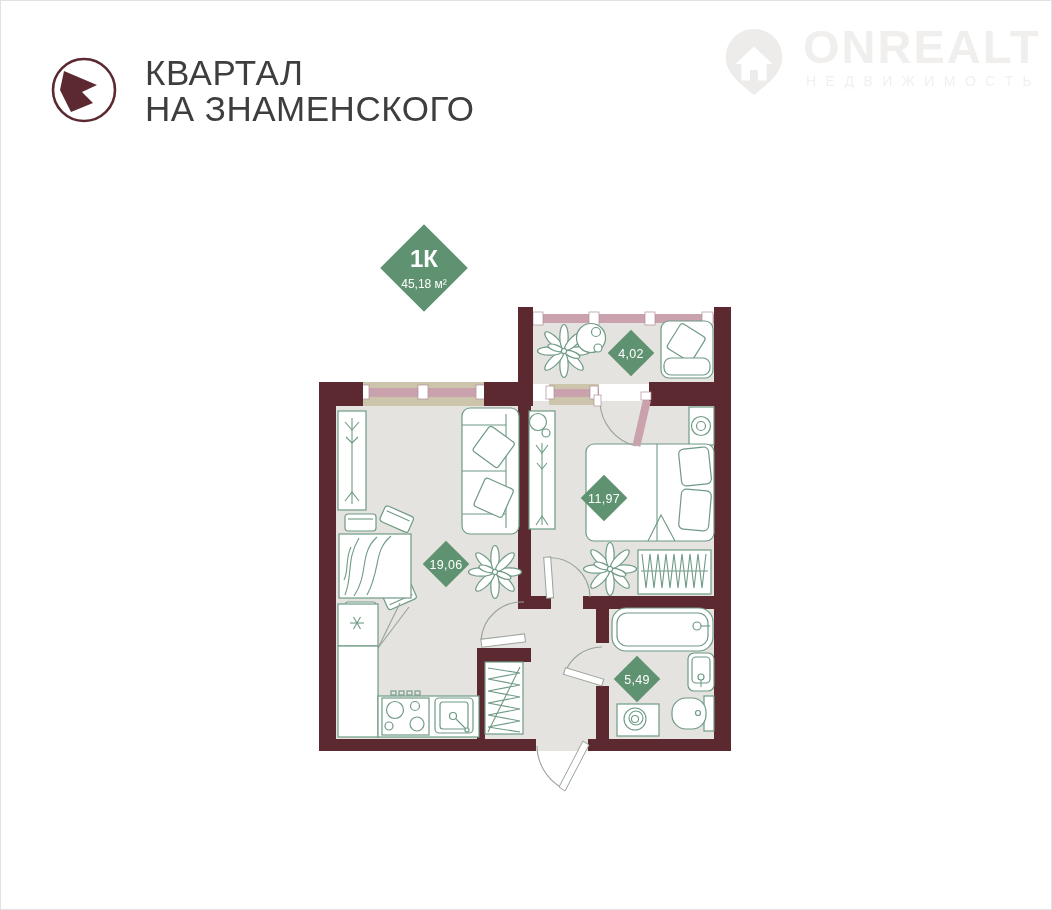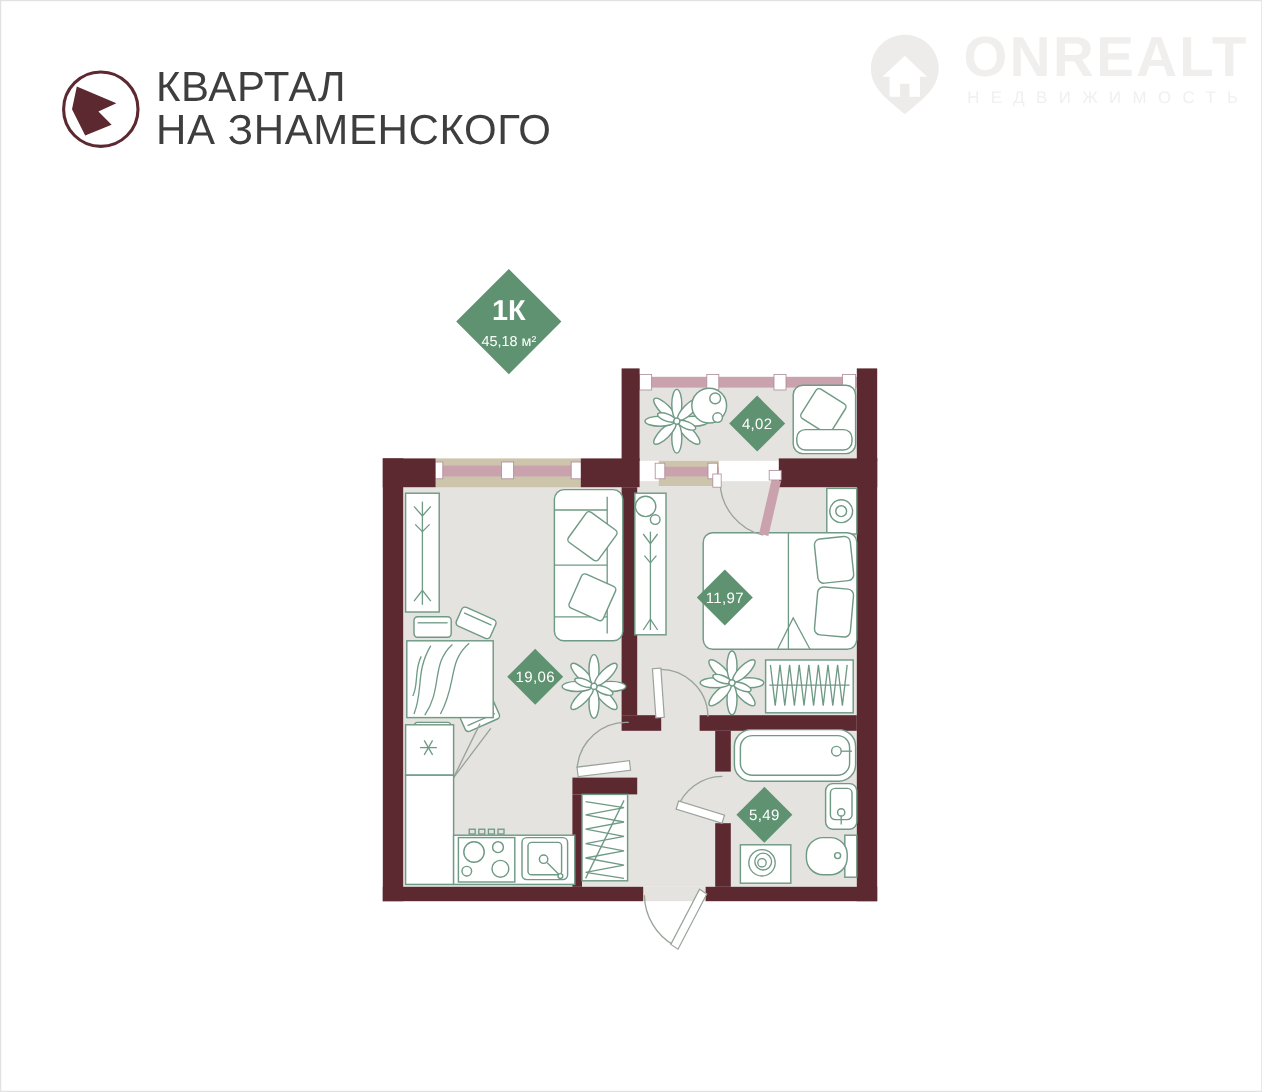--- a/index.html
+++ b/index.html
@@ -1,20 +1,20 @@
 <!DOCTYPE html>
 <html><head>
 <meta charset="utf-8">
 <style>
   html,body{margin:0;padding:0;background:#fff;}
   .canvas{position:relative;width:1052px;height:910px;background:#ffffff;
           border:1px solid #e2e2e2;box-sizing:border-box;overflow:hidden;
           font-family:"Liberation Sans",sans-serif;}
   
-  .header{position:absolute;left:47px;top:52px;display:flex;align-items:center;gap:10px;}
+  .header{position:absolute;left:47px;top:52px;display:flex;align-items:flex-start;gap:25px;}
   .brand-title{font-size:35px;line-height:1.04;color:#3e3e3e;letter-spacing:.5px;margin-top:2px;}
   
   .watermark{position:absolute;left:714px;top:22px;display:flex;align-items:flex-start;gap:10px;}
   .wm-text{display:flex;flex-direction:column;}
   .wm-brand{font-size:47px;font-weight:bold;letter-spacing:2px;color:#f0efed;line-height:1;}
   .wm-tagline{font-size:14px;letter-spacing:9.5px;color:#f1f0ee;margin-top:3px;margin-left:3px;}
   
   svg.plan{position:absolute;left:0;top:0;}
   .wall{fill:#5c2931;}
   .floor{fill:#e4e3df;}

